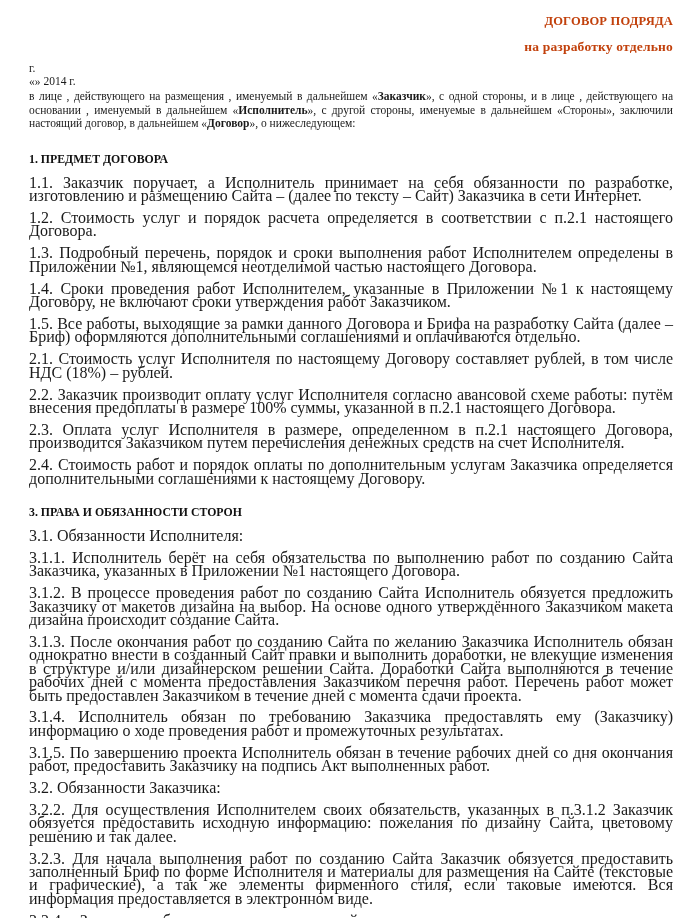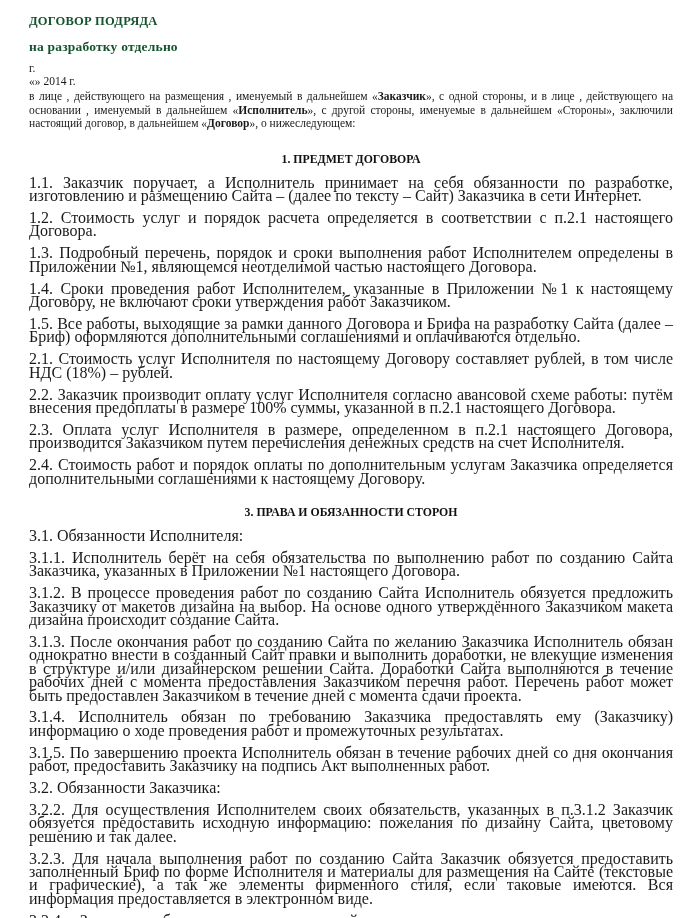--- a/index.html
+++ b/index.html
@@ -22,23 +22,23 @@
     padding: 0;
   }
   .doc-body {
     position: absolute;
     left: 29px;
     top: 14px;
     width: 644px;
   }
   .title-main,
   .title-sub {
-    text-align: left;
+    text-align: right;
     font-weight: bold;
-    color: #14532d;
+    color: #c2410c;
     letter-spacing: 0.2px;
   }
   .title-main {
     font-size: 12.5px;
     line-height: 14px;
     margin: 0 0 11px 0;
   }
   .title-sub {
     font-size: 13.5px;
     line-height: 15px;
@@ -59,21 +59,20 @@
     margin: 0 0 8px 0;
     text-align: justify;
     text-justify: inter-word;
   }
   .section-heading {
     font-size: 11.8px;
     line-height: 14px;
     font-weight: bold;
     margin: 20px 0 10px 0;
     color: #111111;
-    text-align: center;
   }
   .section-heading.first {
     margin-top: 21px;
   }
   .clause {
     font-size: 16px;
     line-height: 13.4px;
     margin: 0 0 8.5px 0;
     text-align: justify;
     text-justify: inter-word;

